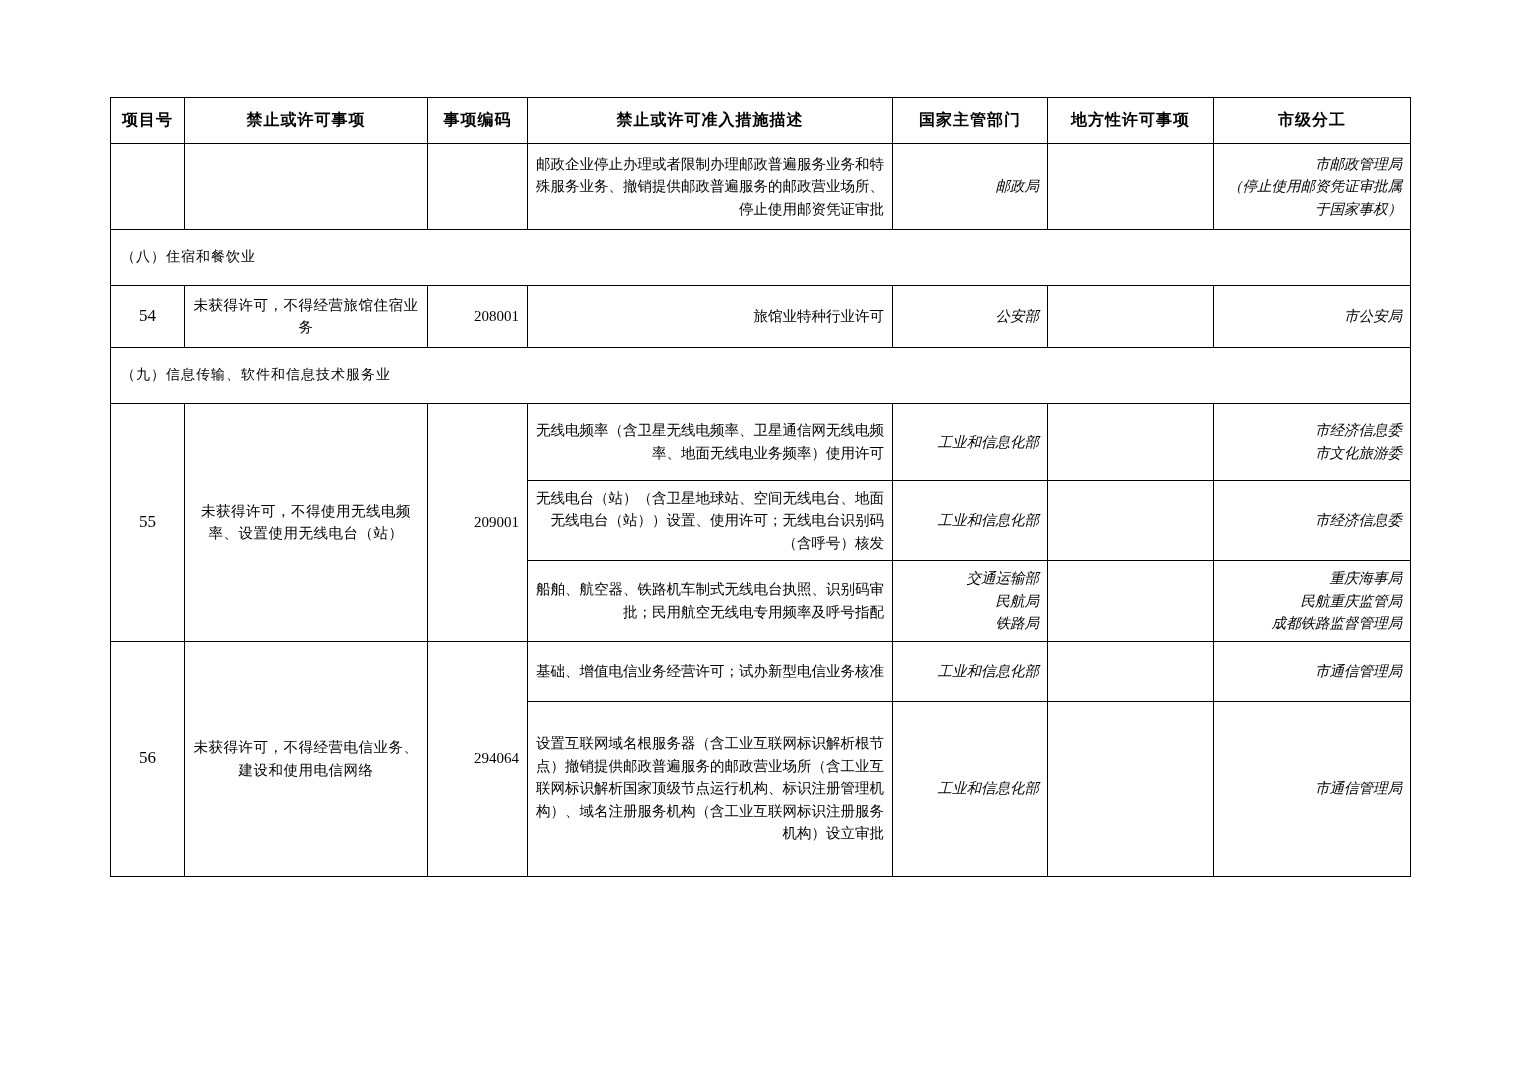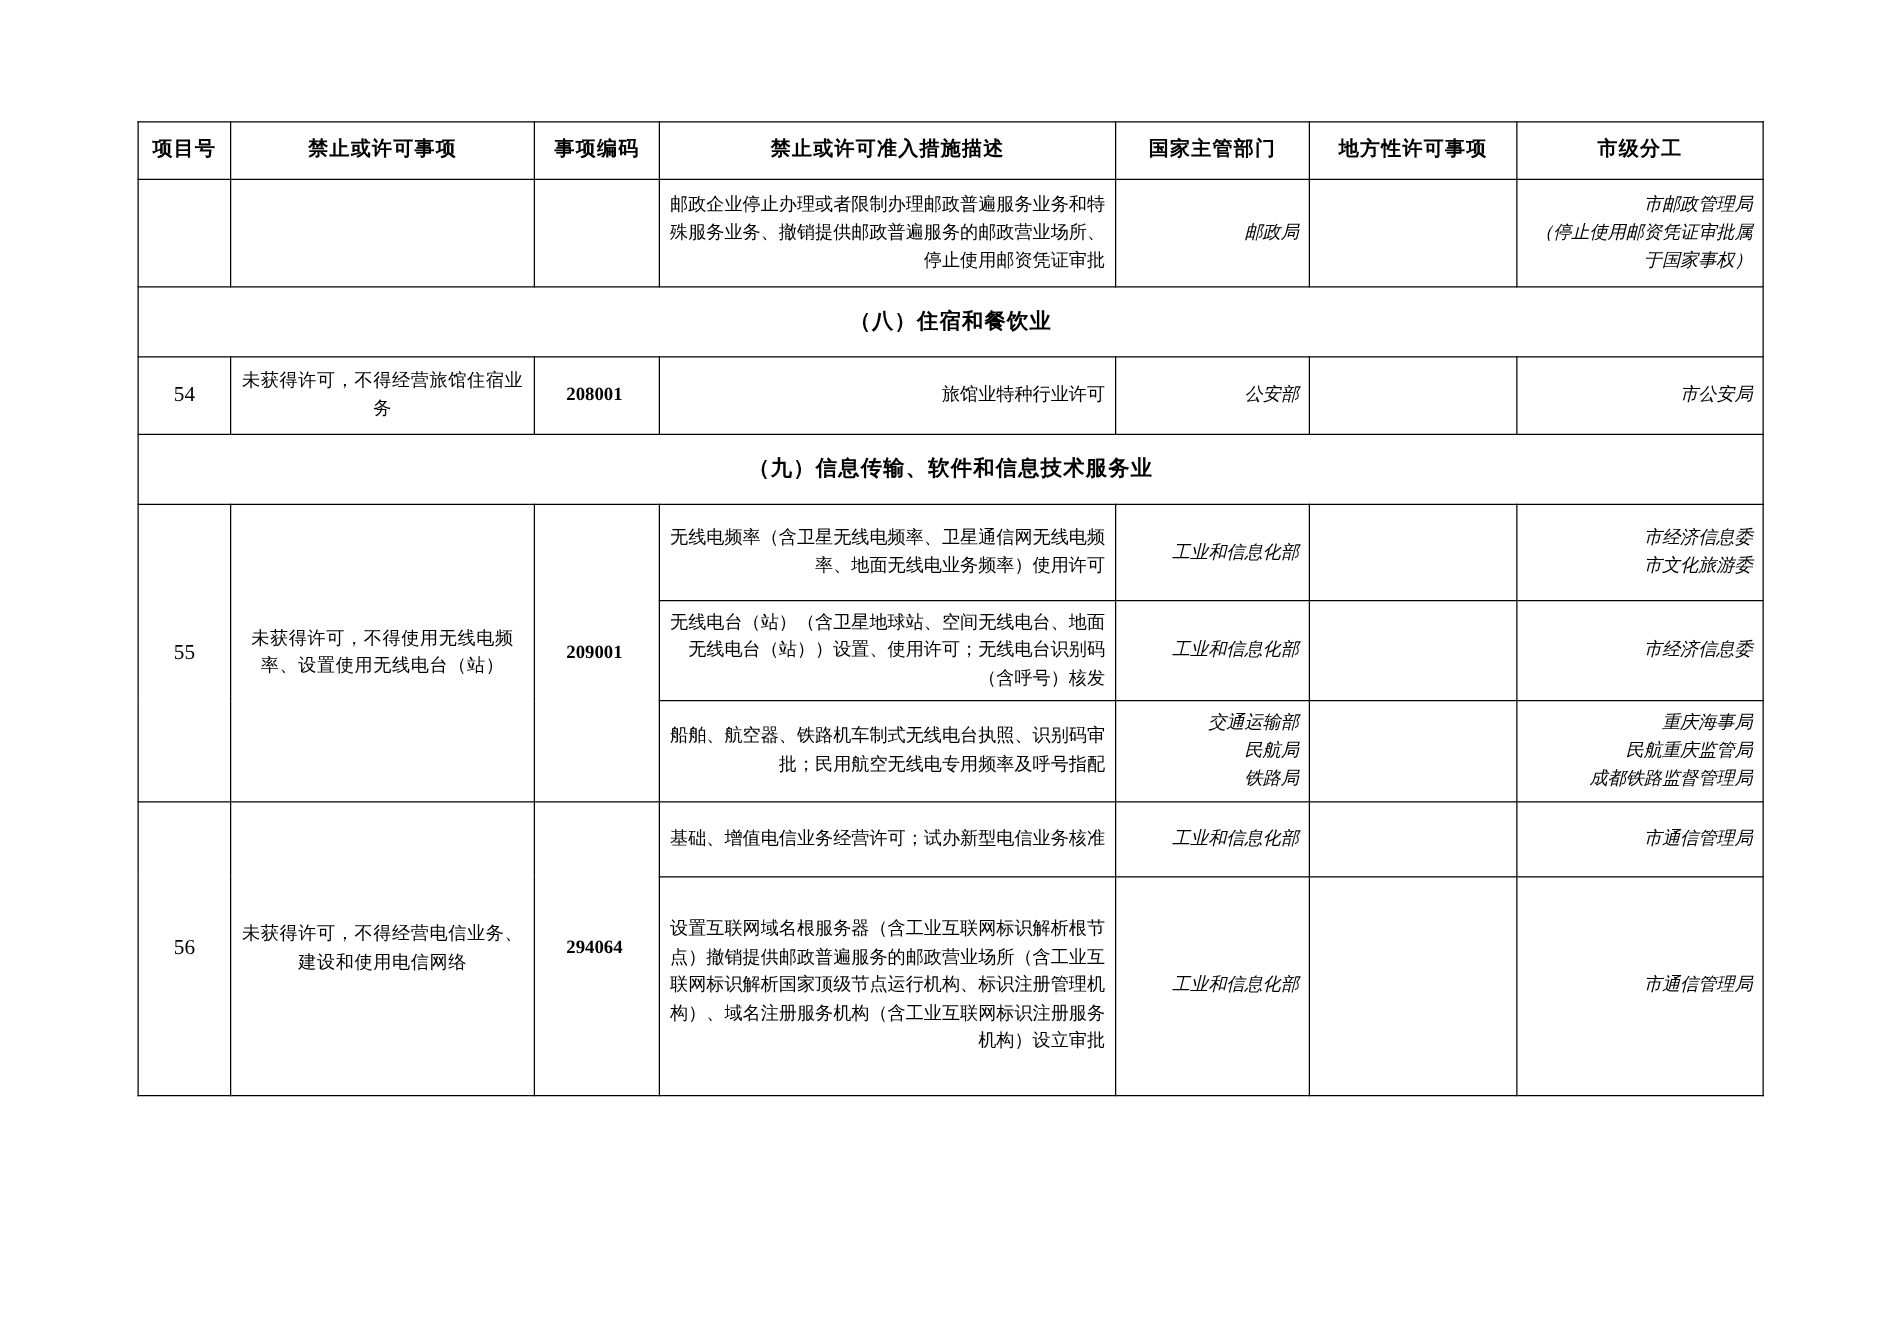--- a/index.html
+++ b/index.html
@@ -54,43 +54,42 @@
 
   td.center { text-align: center; }
   td.num {
     text-align: center;
     font-size: 17px;
     margin-left: 12px;
   }
   td.code {
     font-size: 15px;
     vertical-align: middle;
-    text-align: center;
+    text-align: right;
     padding-left: 4px;
-    font-weight: bold;
   }
   td.desc {
     text-align: right;
     vertical-align: middle;
   }
   td.item-name {
     text-align: center;
     vertical-align: middle;
     letter-spacing: 0.5px;
   }
   td.dept, td.city {
     text-align: right;
     vertical-align: middle;
     font-style: italic;
   }
   tr.section td {
     font-family: "Liberation Sans", "DejaVu Sans", sans-serif;
-    font-size: 17px;
-    font-weight: bold;
-    text-align: center;
+    font-size: 14px;
+    font-weight: normal;
+    text-align: left;
     padding: 14px 10px;
     letter-spacing: 1px;
   }
   .h-row td { vertical-align: middle; }
   .page-number {
     position: absolute;
     left: 0;
     right: 0;
     top: 980px;
     text-align: center;

